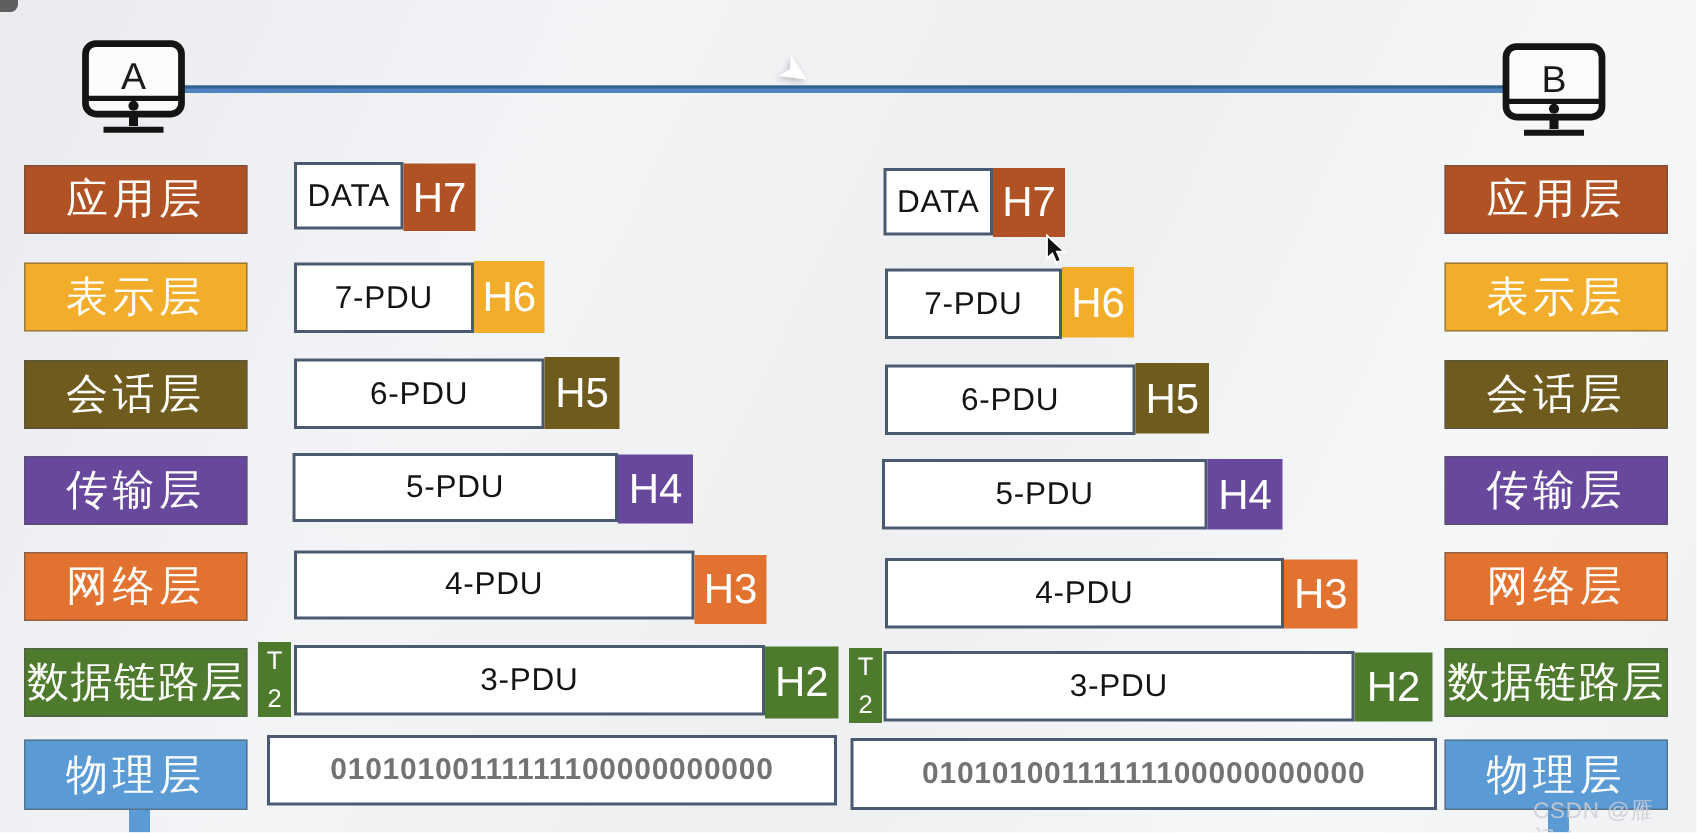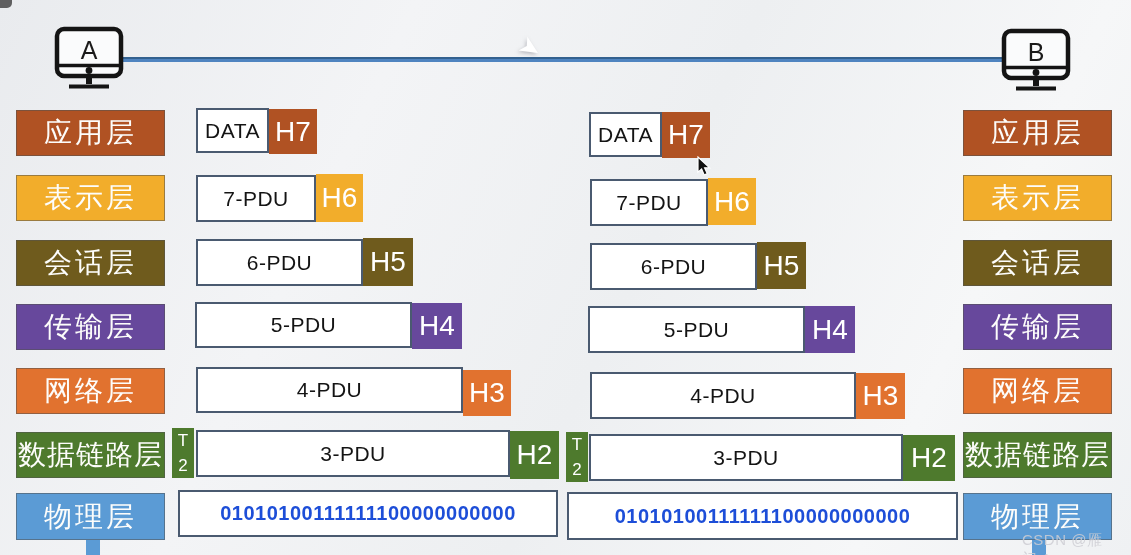--- a/index.html
+++ b/index.html
@@ -20,21 +20,21 @@
     display:flex; align-items:center; justify-content:center;
     font-size:21px; color:#141414; letter-spacing:.5px;
   }
   .hdr {
     display:flex; align-items:center; justify-content:center;
     color:#ffffff; font-size:28px;
   }
   .bits {
     background:#fff; border:2px solid #4a5a70;
     display:flex; align-items:center; justify-content:center;
-    font-size:20px; font-weight:600; letter-spacing:.5px; color:#1d4ed8;
+    font-size:20px; font-weight:600; letter-spacing:.5px; color:#737373;
   }
   .t2 {
     display:flex; flex-direction:column; align-items:center; justify-content:space-between;
     color:#fff; font-size:17px; line-height:1; padding:4px 0;
   }
   .stem { background:#5b9bd5; }
   .link-line { border-top:2px solid #33618f; }
   .watermark { color:rgba(206,206,212,.85); font-size:15px; letter-spacing:.5px; }
   .pointer-note {
     color:#ffffff; font-size:26px; transform:rotate(32deg);

